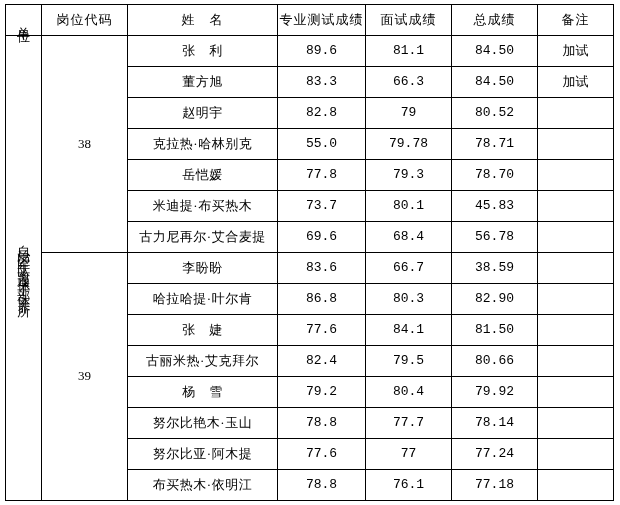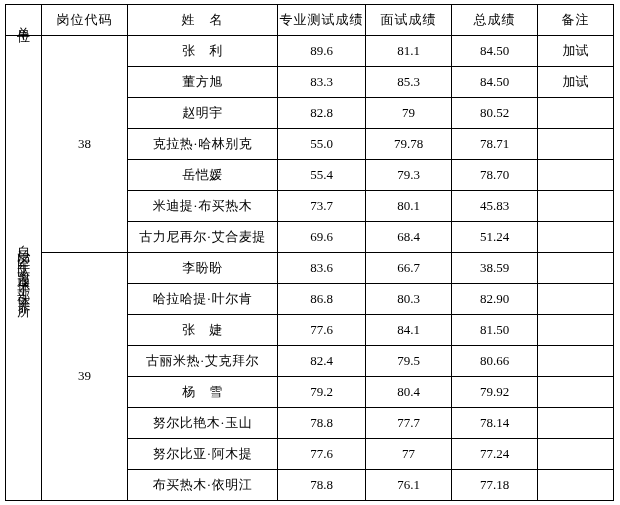--- a/index.html
+++ b/index.html
@@ -72,20 +72,21 @@
   }
   .code-cell {
     font-size: 14px;
   }
   .name-cell {
     font-size: 13.5px;
     letter-spacing: 0.5px;
   }
   .num-cell {
     font-size: 13.5px;
+    font-family: Liberation Mono, monospace;
   }
   .remark-cell {
     font-size: 13px;
   }
   .two-line {
     line-height: 1.05;
     margin-left: 28px;
   }
 </style>
 </head>
@@ -121,57 +122,57 @@
           <td class="code-cell" rowspan="7">38</td>
           <td class="name-cell">张　利</td>
           <td class="num-cell">89.6</td>
           <td class="num-cell">81.1</td>
           <td class="num-cell">84.50</td>
           <td class="remark-cell">加试</td>
         </tr>
         <tr>
           <td class="name-cell">董方旭</td>
           <td class="num-cell">83.3</td>
-          <td class="num-cell">85.3</td>
+          <td class="num-cell">66.3</td>
           <td class="num-cell">84.50</td>
           <td class="remark-cell">加试</td>
         </tr>
         <tr>
           <td class="name-cell">赵明宇</td>
           <td class="num-cell">82.8</td>
           <td class="num-cell">79</td>
           <td class="num-cell">80.52</td>
           <td class="remark-cell"></td>
         </tr>
         <tr>
           <td class="name-cell">克拉热·哈林别克</td>
           <td class="num-cell">55.0</td>
           <td class="num-cell">79.78</td>
           <td class="num-cell">78.71</td>
           <td class="remark-cell"></td>
         </tr>
         <tr>
           <td class="name-cell">岳恺媛</td>
-          <td class="num-cell">55.4</td>
+          <td class="num-cell">77.8</td>
           <td class="num-cell">79.3</td>
           <td class="num-cell">78.70</td>
           <td class="remark-cell"></td>
         </tr>
         <tr>
           <td class="name-cell">米迪提·布买热木</td>
           <td class="num-cell">73.7</td>
           <td class="num-cell">80.1</td>
           <td class="num-cell">45.83</td>
           <td class="remark-cell"></td>
         </tr>
         <tr>
           <td class="name-cell">古力尼再尔·艾合麦提</td>
           <td class="num-cell">69.6</td>
           <td class="num-cell">68.4</td>
-          <td class="num-cell">51.24</td>
+          <td class="num-cell">56.78</td>
           <td class="remark-cell"></td>
         </tr>
         <tr>
           <td class="code-cell" rowspan="8">39</td>
           <td class="name-cell">李盼盼</td>
           <td class="num-cell">83.6</td>
           <td class="num-cell">66.7</td>
           <td class="num-cell">38.59</td>
           <td class="remark-cell"></td>
         </tr>

